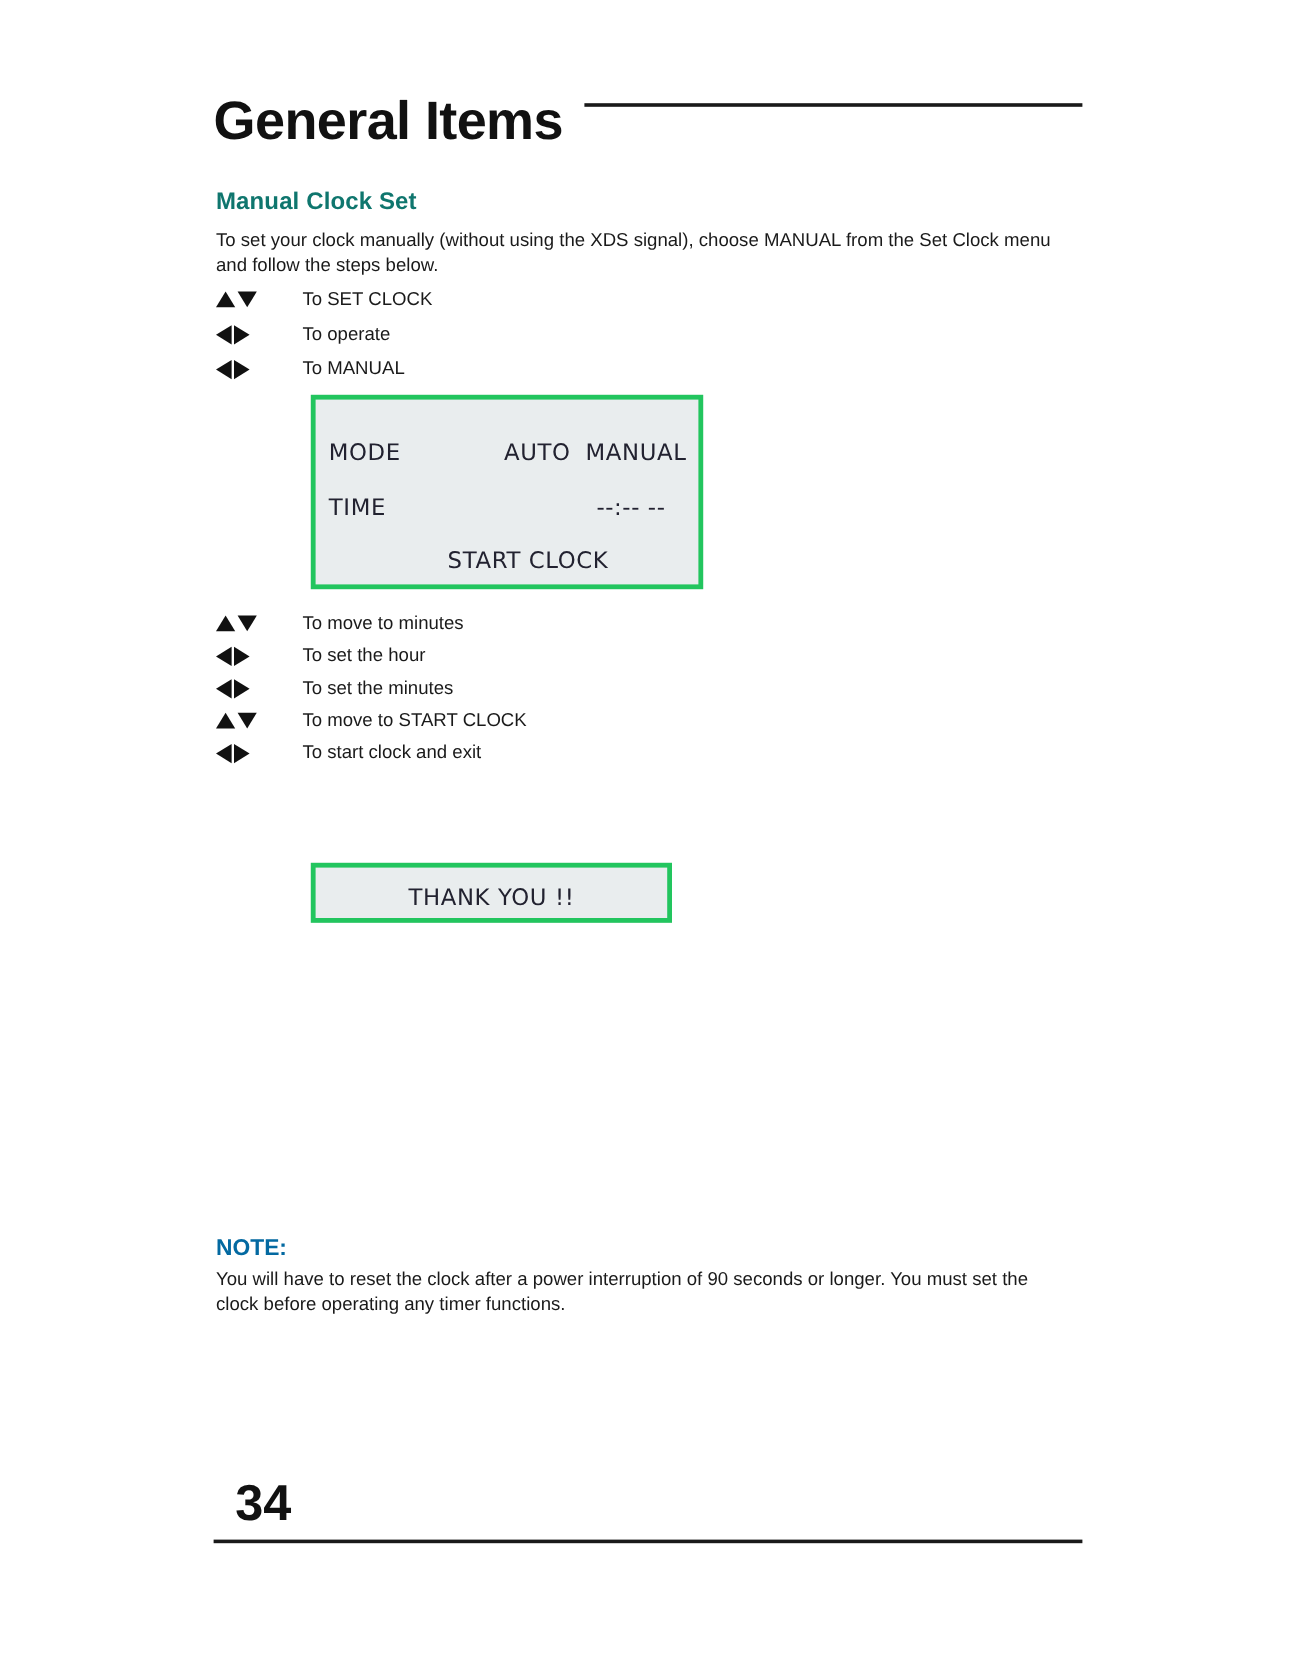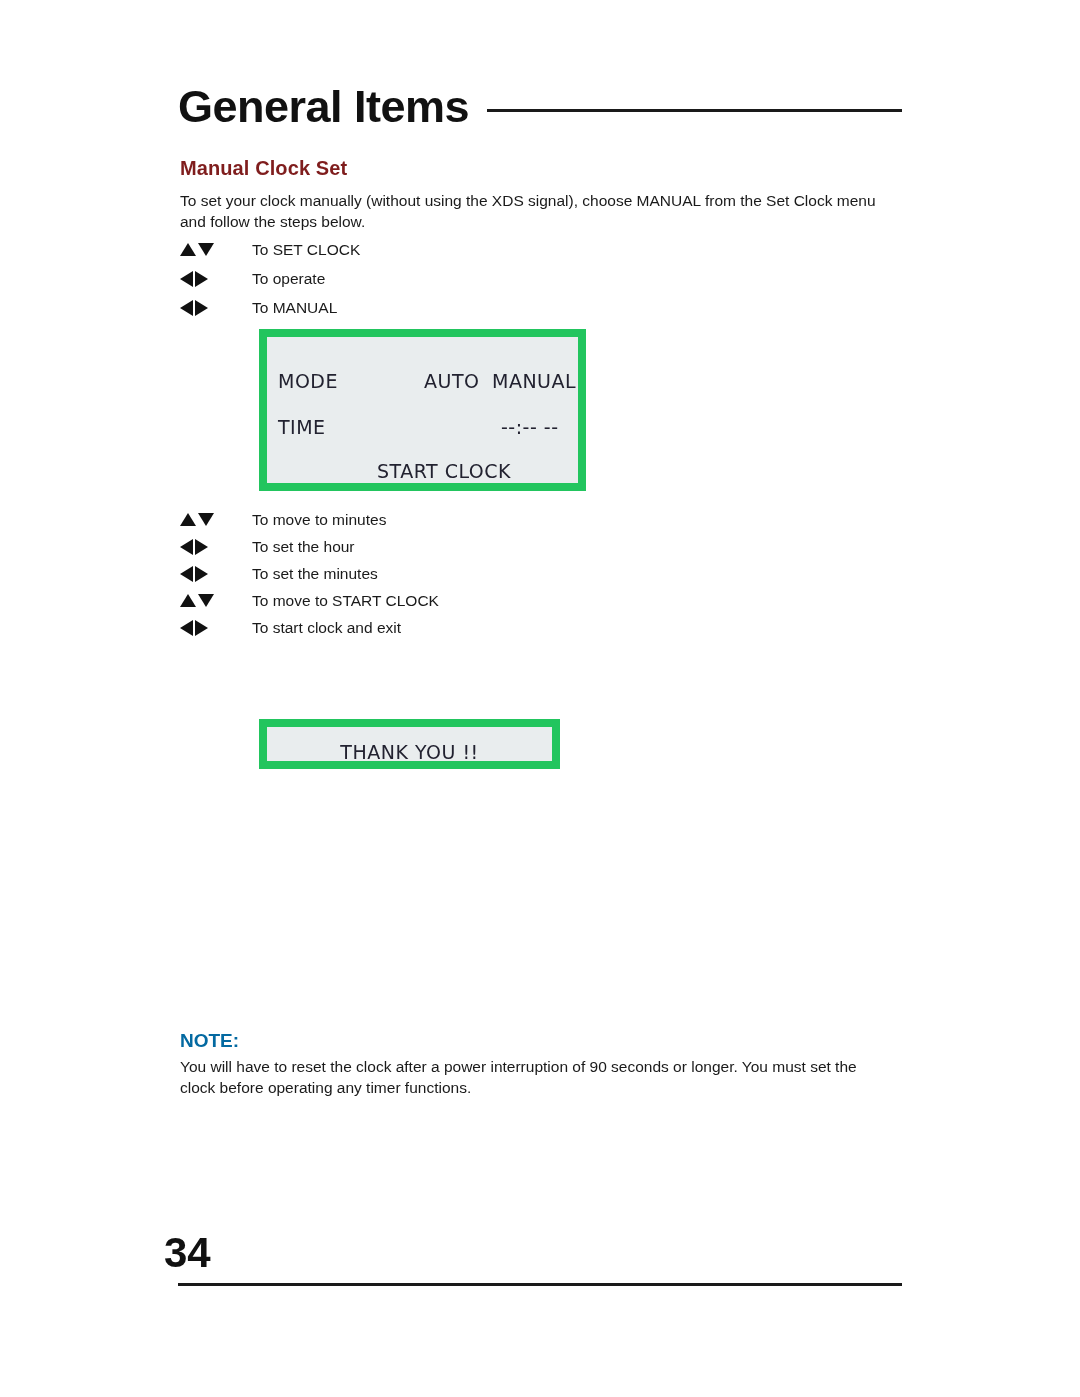--- a/index.html
+++ b/index.html
@@ -25,21 +25,20 @@
   }
 
   
   .header {
     position: absolute;
     left: 178px;
     top: 78px;
     width: 724px;
     height: 56px;
     display: flex;
-    align-items: center;
   }
   .header-title {
     font-size: 45px;
     font-weight: bold;
     letter-spacing: -0.5px;
     line-height: 1;
     white-space: nowrap;
     color: #111111;
   }
   .header-rule {
@@ -51,21 +50,21 @@
   }
 
   
   .section-heading {
     position: absolute;
     left: 180px;
     top: 157px;
     font-size: 20px;
     font-weight: bold;
     letter-spacing: 0.1px;
-    color: #7f1d1d;
+    color: #0f766e;
   }
 
   
   .intro {
     position: absolute;
     left: 180px;
     top: 190px;
     width: 724px;
     font-size: 15.5px;
     line-height: 21px;
@@ -122,21 +121,21 @@
   .step-label {
     font-size: 15.5px;
     color: #1a1a1a;
     white-space: nowrap;
   }
 
   
   .osd {
     position: absolute;
     background: #e9edee;
-    border: 8px solid #22c55e;
+    border: 4px solid #22c55e;
     box-sizing: border-box;
     font-family: "DejaVu Sans", sans-serif;
     color: #222230;
   }
   .osd-menu {
     left: 259px;
     top: 329px;
     width: 327px;
     height: 162px;
   }
@@ -185,21 +184,21 @@
     top: 1056px;
     width: 710px;
     font-size: 15.5px;
     line-height: 21px;
     color: #1a1a1a;
   }
 
   
   .page-number {
     position: absolute;
-    left: 164px;
+    left: 196px;
     top: 1232px;
     font-size: 42px;
     font-weight: bold;
     color: #111111;
     line-height: 1;
   }
   .footer-rule {
     position: absolute;
     left: 178px;
     top: 1283px;

